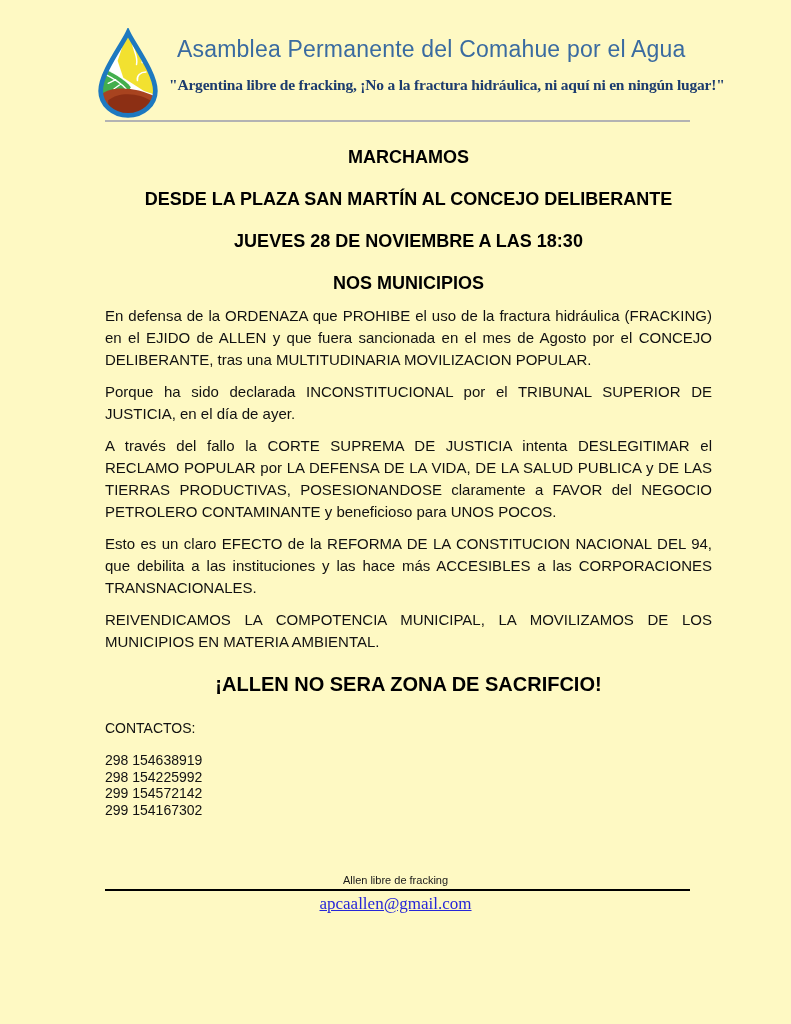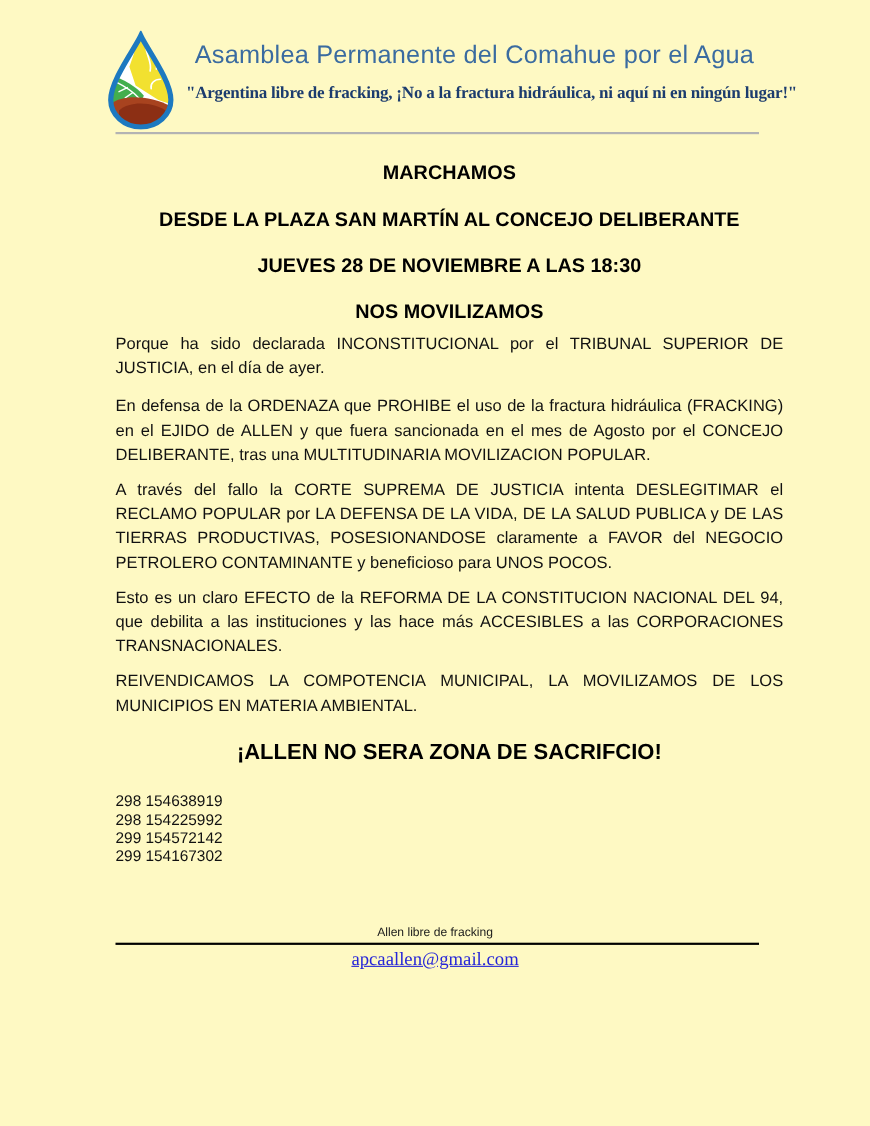--- a/index.html
+++ b/index.html
@@ -124,31 +124,32 @@
       <div class="slogan">"Argentina libre de fracking, ¡No a la fractura hidráulica, ni aquí ni en ningún lugar!"</div>
     </div>
   </header>
 
   <hr class="header-divider">
 
   <main class="content">
     <h2 class="heading first">MARCHAMOS</h2>
     <h2 class="heading">DESDE LA PLAZA SAN MARTÍN AL CONCEJO DELIBERANTE</h2>
     <h2 class="heading">JUEVES 28 DE NOVIEMBRE A LAS 18:30</h2>
-    <h2 class="heading">NOS MOVILIZAMOS</h2>
+    <h2 class="heading">NOS MUNICIPIOS</h2>
 
+    <p class="para first">En defensa de la ORDENAZA que PROHIBE el uso de la fractura hidráulica (FRACKING) en el  EJIDO de ALLEN y que fuera  sancionada en el mes de Agosto por el CONCEJO  DELIBERANTE,  tras una MULTITUDINARIA MOVILIZACION POPULAR.</p>
     <p class="para">Porque ha sido  declarada  INCONSTITUCIONAL por el  TRIBUNAL SUPERIOR DE JUSTICIA,  en el día de ayer.</p>
-    <p class="para first">En defensa de la ORDENAZA que PROHIBE el uso de la fractura hidráulica (FRACKING) en el  EJIDO de ALLEN y que fuera  sancionada en el mes de Agosto por el CONCEJO  DELIBERANTE,  tras una MULTITUDINARIA MOVILIZACION POPULAR.</p>
     <p class="para">A través del fallo la CORTE SUPREMA DE JUSTICIA  intenta DESLEGITIMAR el RECLAMO POPULAR por LA DEFENSA DE LA VIDA,  DE LA SALUD PUBLICA  y  DE LAS TIERRAS PRODUCTIVAS, POSESIONANDOSE  claramente a FAVOR del  NEGOCIO  PETROLERO CONTAMINANTE y beneficioso para  UNOS POCOS.</p>
     <p class="para">Esto es un claro EFECTO de la REFORMA DE LA CONSTITUCION NACIONAL DEL 94, que debilita a las instituciones  y  las hace más ACCESIBLES a las  CORPORACIONES TRANSNACIONALES.</p>
     <p class="para">REIVENDICAMOS LA COMPOTENCIA MUNICIPAL, LA MOVILIZAMOS DE LOS MUNICIPIOS EN MATERIA AMBIENTAL.</p>
 
     <h2 class="banner">¡ALLEN NO SERA ZONA DE SACRIFCIO!</h2>
 
     <div class="contacts">
+      <div class="contacts-label">CONTACTOS:</div>
       <div class="phones">
         <div class="phone">298 154638919</div>
         <div class="phone">298 154225992</div>
         <div class="phone">299 154572142</div>
         <div class="phone">299 154167302</div>
       </div>
     </div>
   </main>
 
   <footer class="footer">

